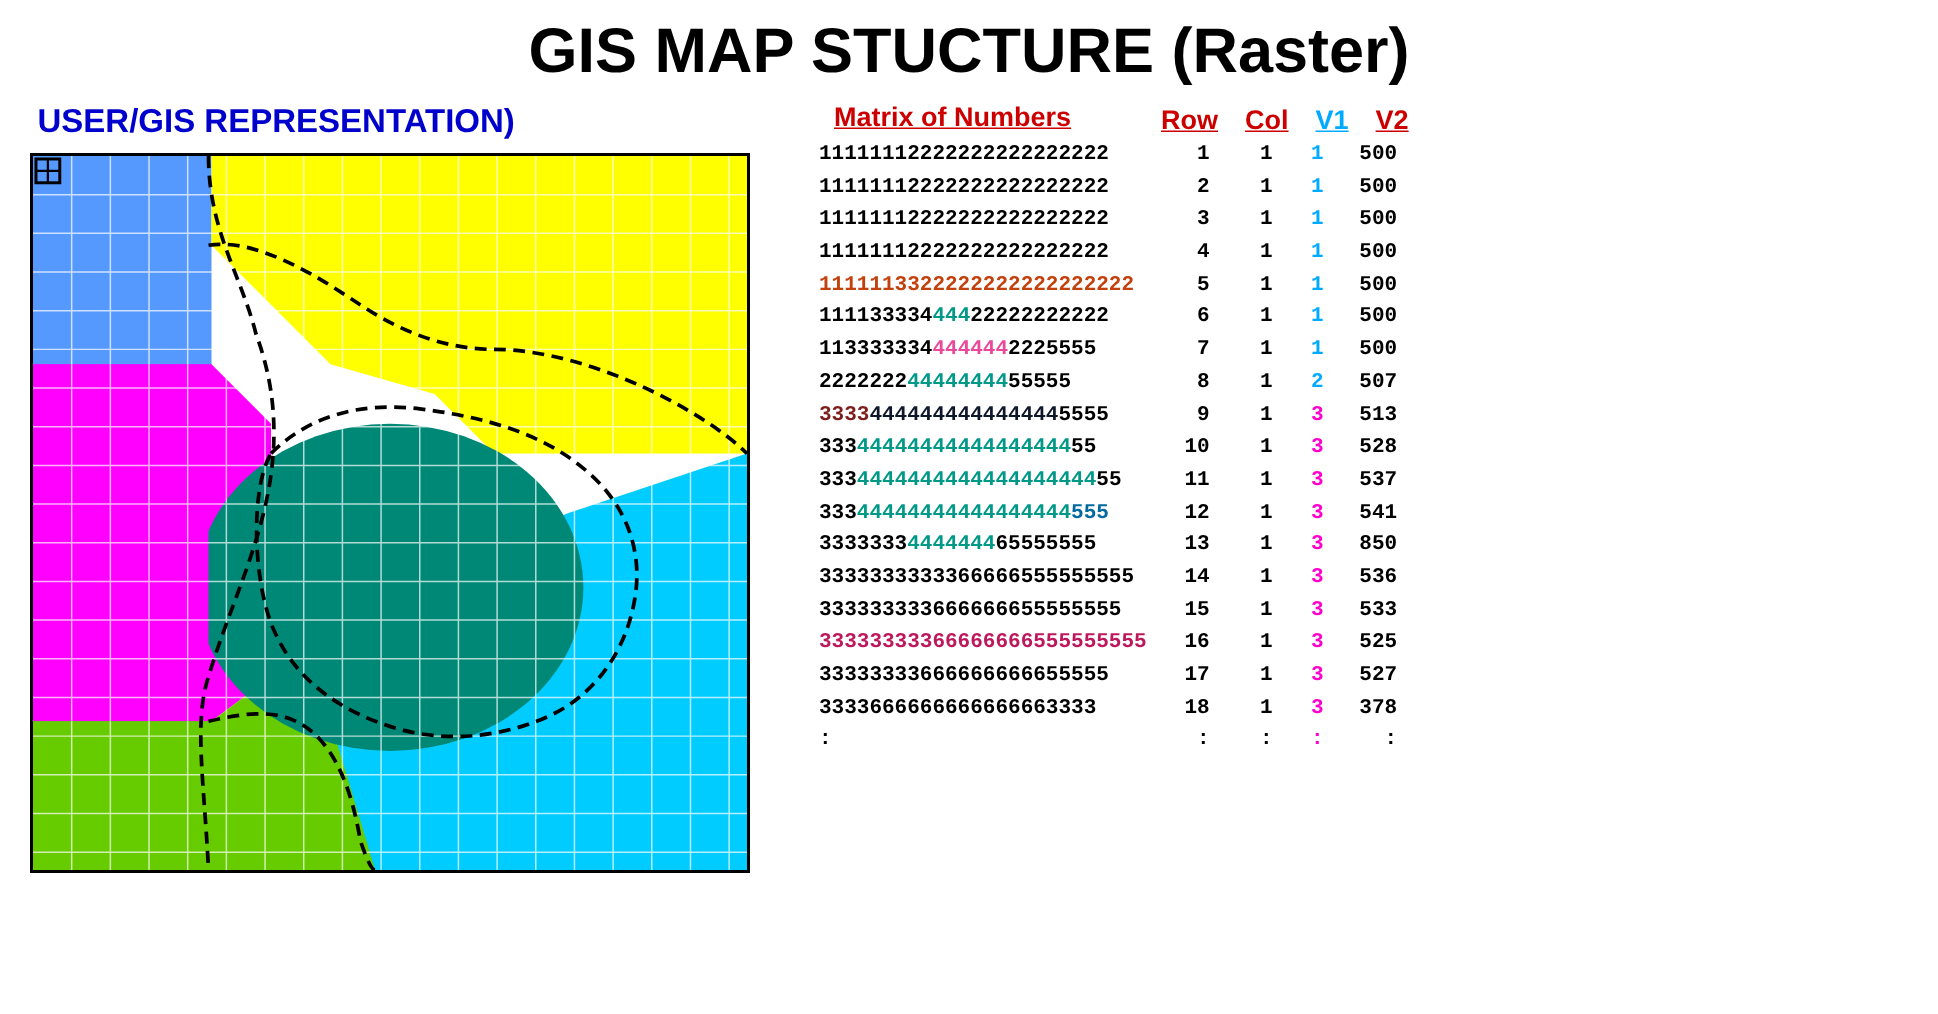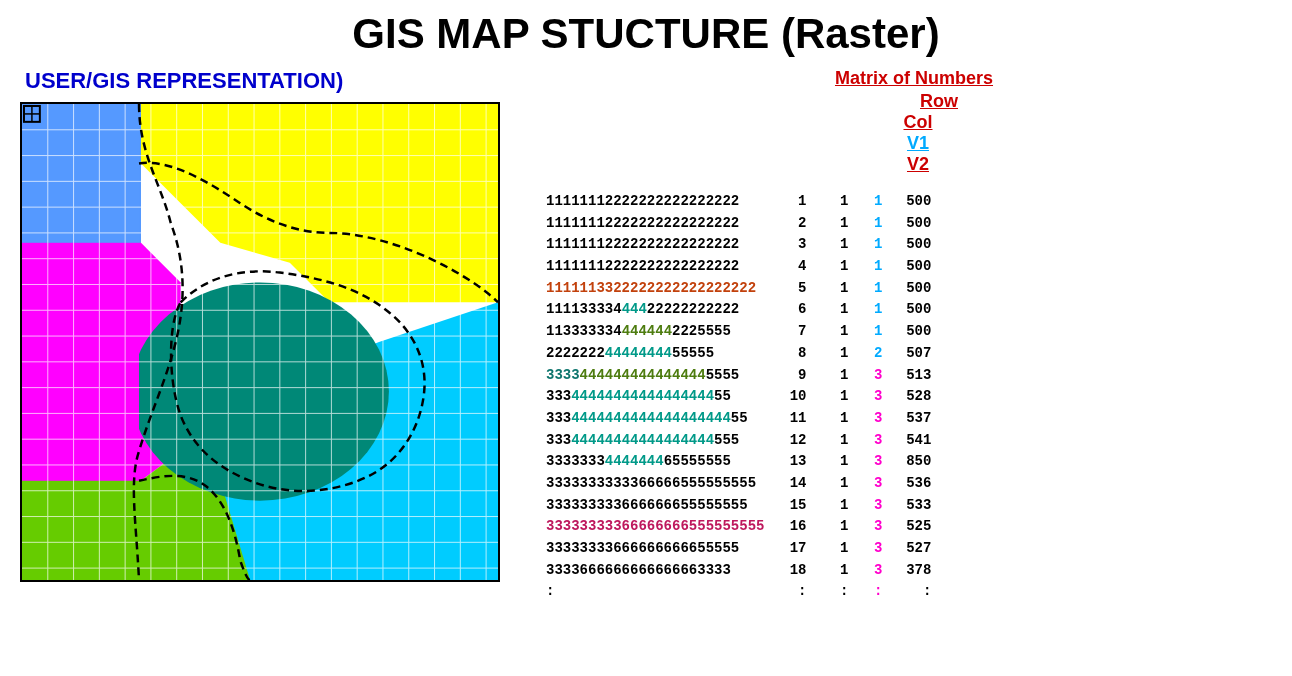--- a/index.html
+++ b/index.html
@@ -93,23 +93,23 @@
       font-weight: bold;
       color: #00aaff;
       text-decoration: underline;
     }
     .table-section {
       display: flex;
       flex-direction: column;
     }
     .header-area {
       display: flex;
-      flex-direction: column;
-      align-items: center;
-      margin-bottom: 16px;
+      flex-direction: row;
+      align-items: flex-end;
+      margin-bottom: 2px;
     }
     .rows-area {
       display: flex;
       flex-direction: row;
       align-items: flex-start;
     }
     .matrix-lines {
       font-size: 14px;
       font-weight: bold;
       line-height: 1.55;
@@ -261,26 +261,26 @@
           <span style="margin-left:18px;" class="header-label">V2</span>
         </div>
 
         <div class="rows-area">
           <div id="matrix-col" class="matrix-lines"><span style="color:#000">11111112222222222222222</span>
 <span style="color:#000">11111112222222222222222</span>
 <span style="color:#000">11111112222222222222222</span>
 <span style="color:#000">11111112222222222222222</span>
 <span style="color:#c2410c">1111113322222222222222222</span>
 <span style="color:#000">111133334</span><span style="color:#009988">444</span><span style="color:#000">22222222222</span>
-<span style="color:#000">113333334</span><span style="color:#4d7c0f">444444</span><span style="color:#000">2225555</span>
+<span style="color:#000">113333334</span><span style="color:#ec4899">444444</span><span style="color:#000">2225555</span>
 <span style="color:#000">2222222</span><span style="color:#009988">44444444</span><span style="color:#000">55555</span>
-<span style="color:#0f766e">3333</span><span style="color:#4d7c0f">444444444444444</span><span style="color:#000">5555</span>
+<span style="color:#7f1d1d">3333</span><span style="color:#0f172a">444444444444444</span><span style="color:#000">5555</span>
 <span style="color:#000">333</span><span style="color:#009988">44444444444444444</span><span style="color:#000">55</span>
 <span style="color:#000">333</span><span style="color:#009988">4444444444444444444</span><span style="color:#000">55</span>
-<span style="color:#000">333</span><span style="color:#009988">44444444444444444</span><span style="color:#000000">555</span>
+<span style="color:#000">333</span><span style="color:#009988">44444444444444444</span><span style="color:#0369a1">555</span>
 <span style="color:#000">3333333</span><span style="color:#009988">4444444</span><span style="color:#000">65555555</span>
 <span style="color:#000">3333333333366666555555555</span>
 <span style="color:#000">333333333666666655555555</span>
 <span style="color:#be185d">33333333366666666555555555</span>
 <span style="color:#000">33333333666666666655555</span>
 <span style="color:#000">3333666666666666663333</span>
 <span style="color:#000">:</span>
 </div>
           <div id="row-col" class="numbers-col">
               <div class="num-line">1</div>

